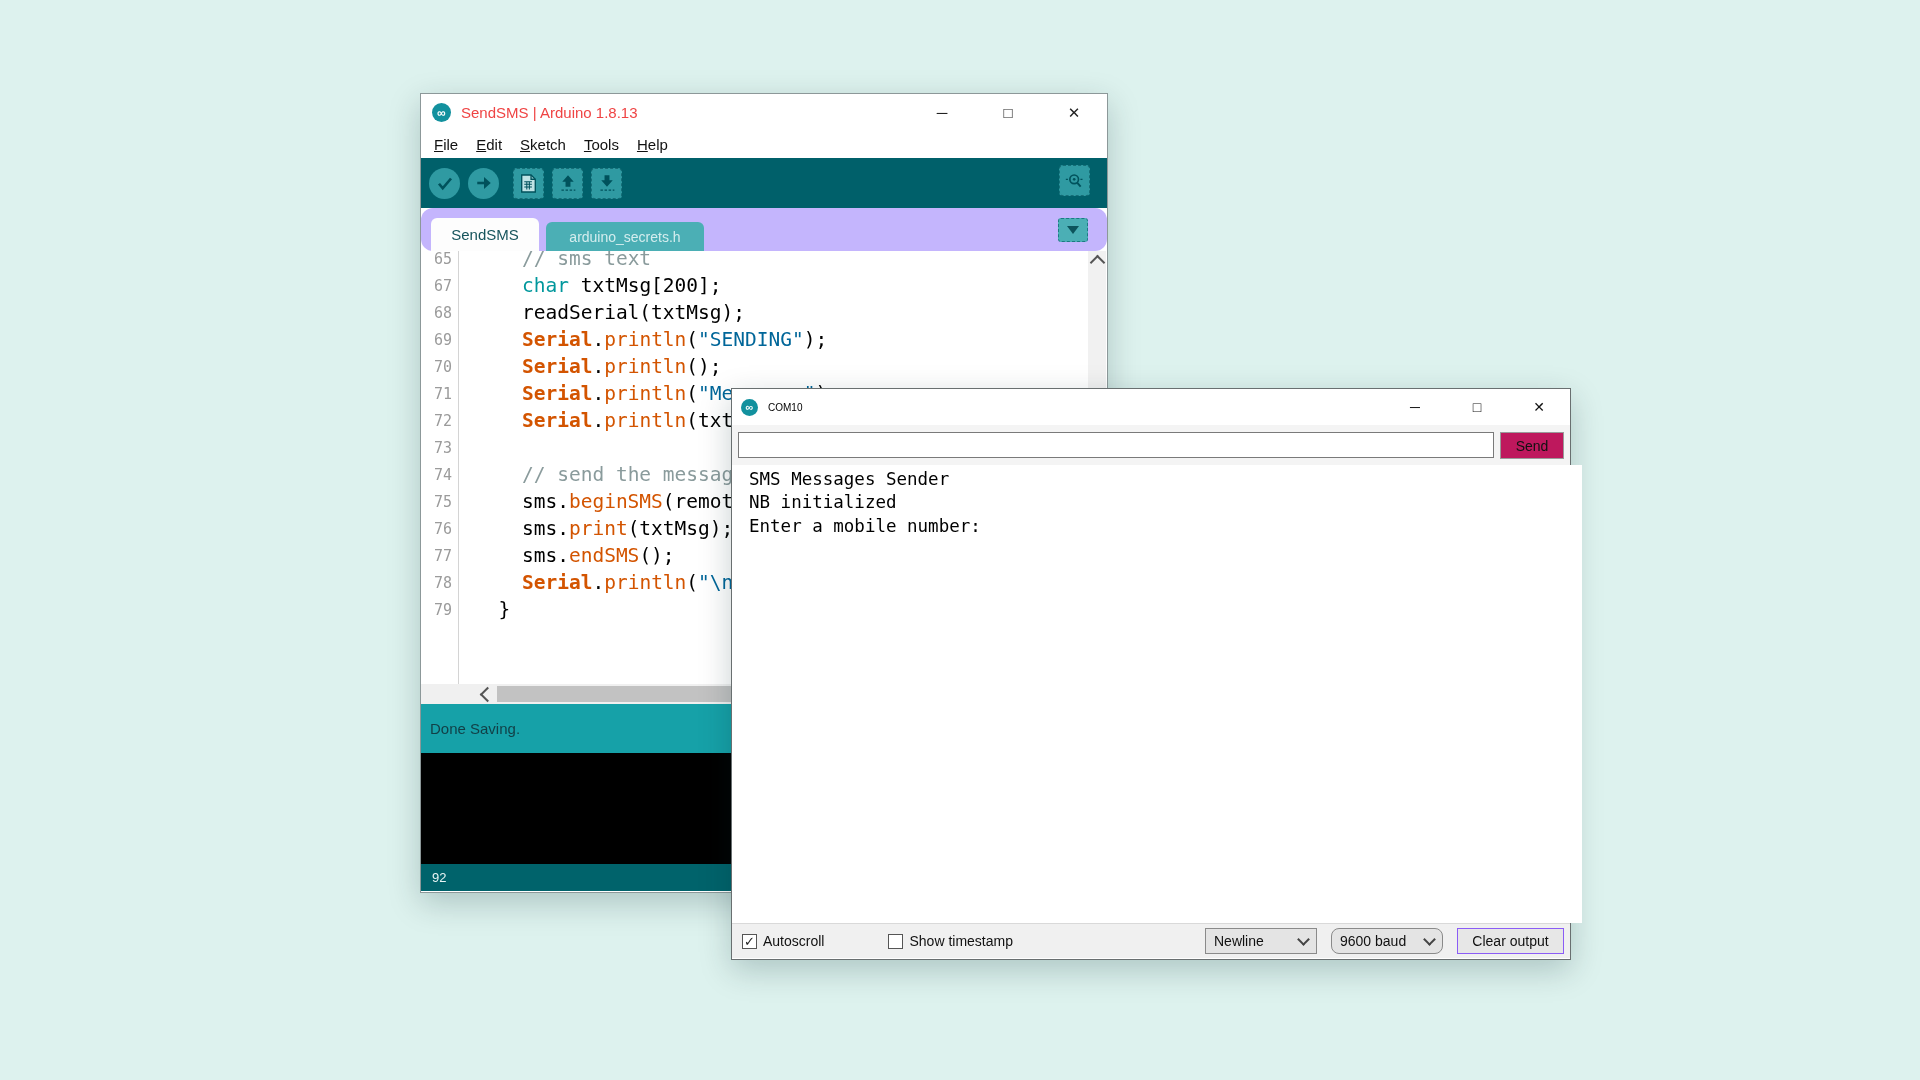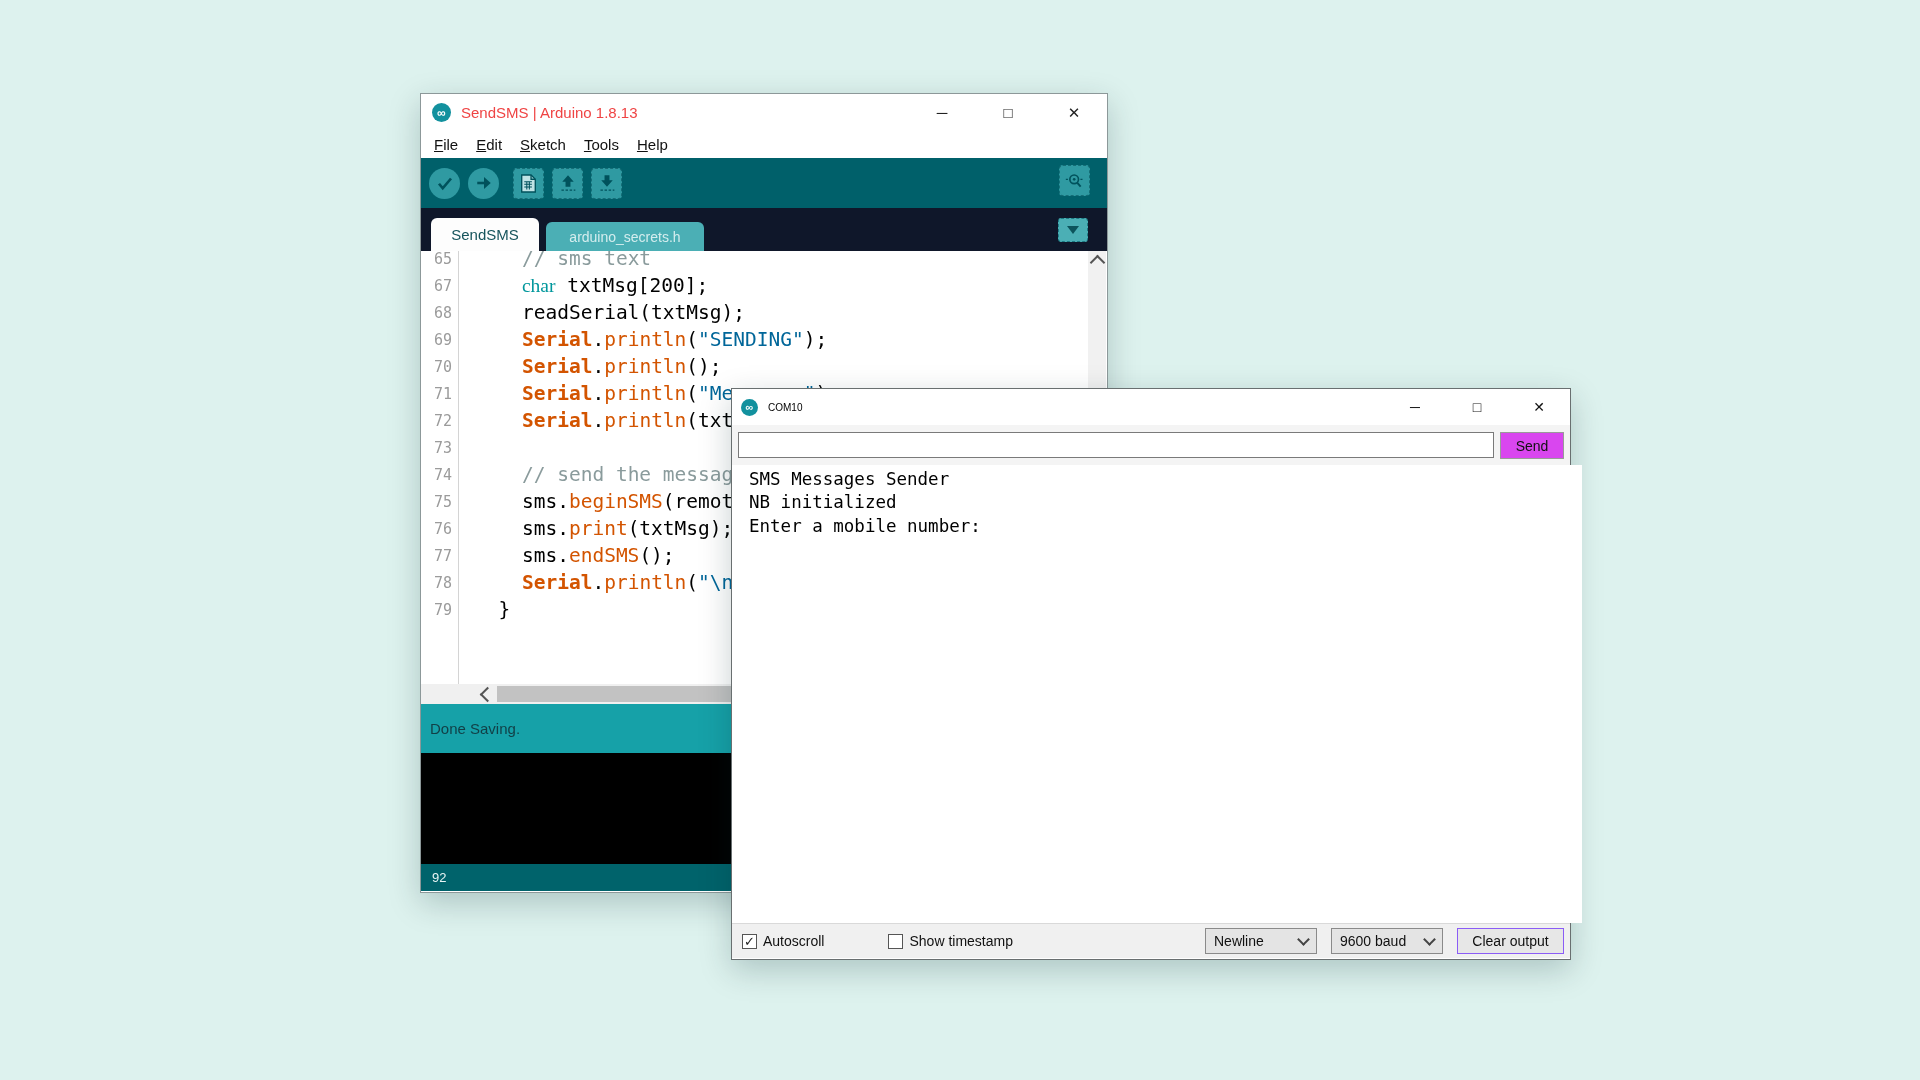--- a/index.html
+++ b/index.html
@@ -18,37 +18,37 @@
   .menubar{position:absolute;left:0;top:37px;width:100%;height:27px;background:#fff;display:flex;align-items:center;padding-left:4px;box-sizing:border-box;}
   .menu-item{font-size:15px;color:#111;padding:0 9px;}
   .menu-item u{text-decoration:underline;}
   .toolbar{position:absolute;left:0;top:64px;width:100%;height:50px;background:#00606a;display:flex;align-items:center;}
   .tbtn{width:31px;height:31px;margin-left:8px;background:#2f9aa2;display:flex;align-items:center;justify-content:center;flex:0 0 auto;}
   .tbtn.round{border-radius:50%;}
   .tbtn.square{border-radius:4px;border:1px dashed #156d76;box-sizing:border-box;}
   .tbtn svg{display:block;}
   .tbtn-right{position:absolute;right:17px;top:7px;width:31px;height:31px;background:#2f9aa2;border-radius:4px;border:1px dashed #156d76;
               box-sizing:border-box;display:flex;align-items:center;justify-content:center;}
-  .tabbar{position:absolute;left:0;top:114px;width:100%;height:43px;background:#0f172a;}
+  .tabbar{position:absolute;left:0;top:114px;width:100%;height:43px;background:#c4b5fd;border-radius:12px;}
   .tab{position:absolute;bottom:0;display:flex;align-items:center;justify-content:center;border-radius:6px 6px 0 0;}
   .tab.active{left:10px;width:108px;height:33px;background:#fdfdfd;color:#16545c;font-size:15px;}
   .tab.inactive{left:125px;width:158px;height:29px;background:#4bafb5;color:#d4edee;font-size:14px;}
   .tab-drop{position:absolute;right:19px;top:10px;width:30px;height:24px;background:#4bafb5;border:1px dashed #1d7a83;box-sizing:border-box;
             border-radius:3px;display:flex;align-items:center;justify-content:center;}
   .tri-down{width:0;height:0;border-left:6px solid transparent;border-right:6px solid transparent;border-top:8px solid #0c545c;}
   .editor{position:absolute;left:0;top:157px;width:100%;height:433px;background:#fff;overflow:hidden;}
   .gutter-sep{position:absolute;left:37px;top:0;width:1px;height:100%;background:#d4d4d4;}
   #code-rows{position:absolute;left:0;top:-6px;width:100%;}
   .crow{height:27px;display:flex;align-items:center;white-space:pre;}
   .lnum{width:31px;flex:0 0 auto;text-align:right;padding-right:6px;font-family:"DejaVu Sans Mono",monospace;font-size:15px;color:#9b9b9b;}
   .ltext{padding-left:17px;font-family:"DejaVu Sans Mono",monospace;font-size:19.5px;color:#000;}
   .tok-kw{color:#d35400;font-weight:bold;}
   .tok-fn{color:#d35400;}
   .tok-str{color:#006699;}
-  .tok-type{color:#00979c;font-family:Liberation Serif, serif;}
+  .tok-type{color:#00979c;}
   .tok-com{color:#8a9b9c;}
   .vscroll{position:absolute;right:1px;top:0;width:18px;height:433px;background:#f1f1f1;}
   .chev{width:9px;height:9px;border-left:2px solid #555;border-bottom:2px solid #555;}
   .chev.up{transform:rotate(135deg);margin:6px auto 0;}
   .chev.left{transform:rotate(45deg);}
   .hscroll{position:absolute;left:0;top:590px;width:100%;height:20px;background:#f0f0f0;display:flex;align-items:center;}
   .hthumb{position:absolute;left:76px;top:2px;width:300px;height:16px;background:#c2c2c2;}
   .hscroll .arrowzone{position:absolute;left:57px;top:0;width:19px;height:20px;display:flex;align-items:center;justify-content:center;}
   .statusbar{position:absolute;left:0;top:610px;width:100%;height:49px;background:#16a1a8;color:#123f46;
              font-size:15px;display:flex;align-items:center;padding-left:9px;box-sizing:border-box;}
@@ -57,35 +57,35 @@
                font-size:13px;display:flex;align-items:center;padding-left:11px;box-sizing:border-box;}
   
   #com{left:731px;top:388px;width:838px;height:570px;border:1px solid #696f70;}
   .com-titlebar{position:absolute;left:0;top:0;width:100%;height:36px;background:#fff;display:flex;align-items:center;}
   .com-title{margin-left:10px;font-size:10px;color:#000;}
   .com-btns{position:absolute;right:0;top:0;height:36px;display:flex;}
   .com-btn{width:62px;height:36px;display:flex;align-items:center;justify-content:center;font-size:14px;color:#111;}
   .sendrow{position:absolute;left:0;top:36px;width:100%;height:40px;background:#f4f4f4;}
   .send-input{position:absolute;left:6px;top:7px;width:756px;height:26px;background:#fff;border:1px solid #7a7a7a;box-sizing:border-box;
               font-size:15px;font-family:"Liberation Sans",sans-serif;padding:0 4px;outline:none;}
-  .send-btn{position:absolute;right:6px;top:7px;width:64px;height:27px;background:#d946ef;border:1px solid #9a9a9a;box-sizing:border-box;
+  .send-btn{position:absolute;right:6px;top:7px;width:64px;height:27px;background:#be185d;border:1px solid #9a9a9a;box-sizing:border-box;
             display:flex;align-items:center;justify-content:center;font-size:14px;color:#111;}
   .output{position:absolute;left:12px;top:76px;width:100%;height:458px;background:#fff;overflow:hidden;
           font-family:"DejaVu Sans Mono",monospace;font-size:17.5px;color:#000;padding:3px 5px;box-sizing:border-box;line-height:23.3px;white-space:pre;}
   .combar{position:absolute;left:0;top:534px;width:100%;height:35px;background:#f0f0f0;border-top:1px solid #d9d9d9;
           display:flex;align-items:center;box-sizing:border-box;font-size:14px;color:#111;}
   .cb{width:15px;height:15px;background:#fff;border:1px solid #555;box-sizing:border-box;display:flex;align-items:center;justify-content:center;
       font-size:13px;color:#222;margin-left:10px;flex:0 0 auto;}
   .cb-label{margin-left:6px;}
   .cb2{margin-left:64px;}
   .combo{height:26px;background:#e4e4e4;border:1px solid #8a8a8a;box-sizing:border-box;display:flex;align-items:center;
          justify-content:space-between;padding:0 8px;flex:0 0 auto;}
   .combo .chev{width:7px;height:7px;border-color:#444;transform:rotate(-45deg);margin-top:-3px;}
   #combo-line{width:112px;margin-left:auto;margin-right:0;}
-  #combo-baud{width:112px;margin-left:14px;}
+  #combo-baud{width:112px;margin-left:14px;border-radius:8px;}
   .clear-btn{width:107px;height:26px;background:#e7e7e7;border:1px solid #8b5cf6;box-sizing:border-box;display:flex;align-items:center;
              justify-content:center;margin-left:14px;margin-right:6px;flex:0 0 auto;}
 </style>
 </head>
 <body>
 
 <div id="canvas">
 
   <div class="win" id="ide">
     <div class="ide-titlebar">

